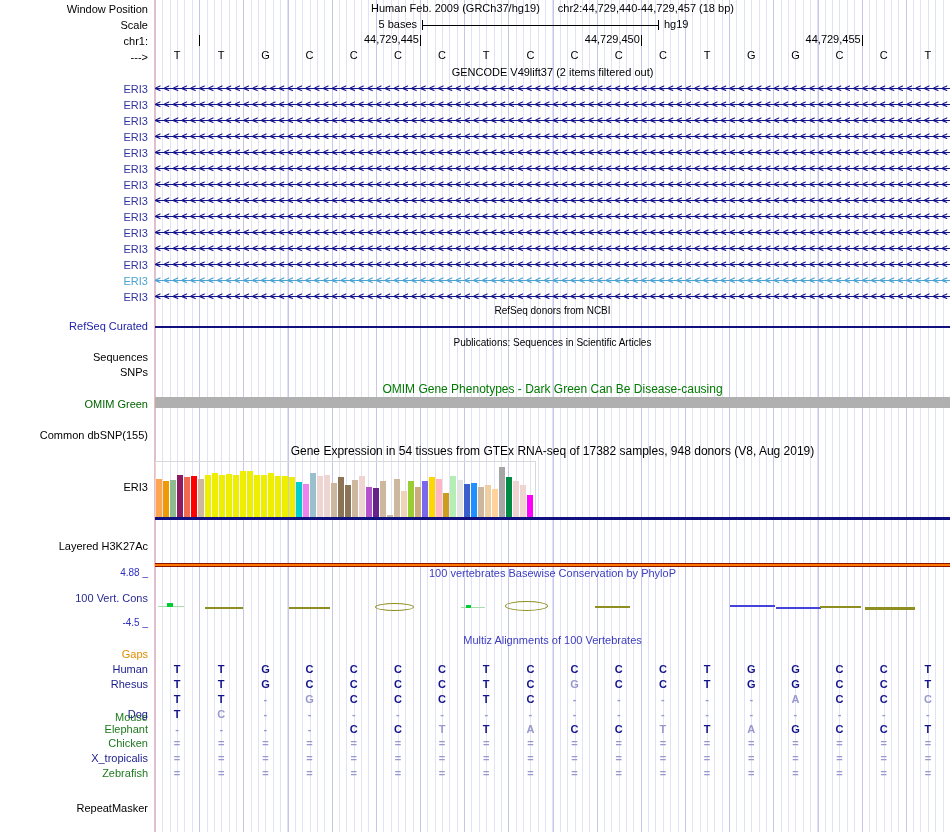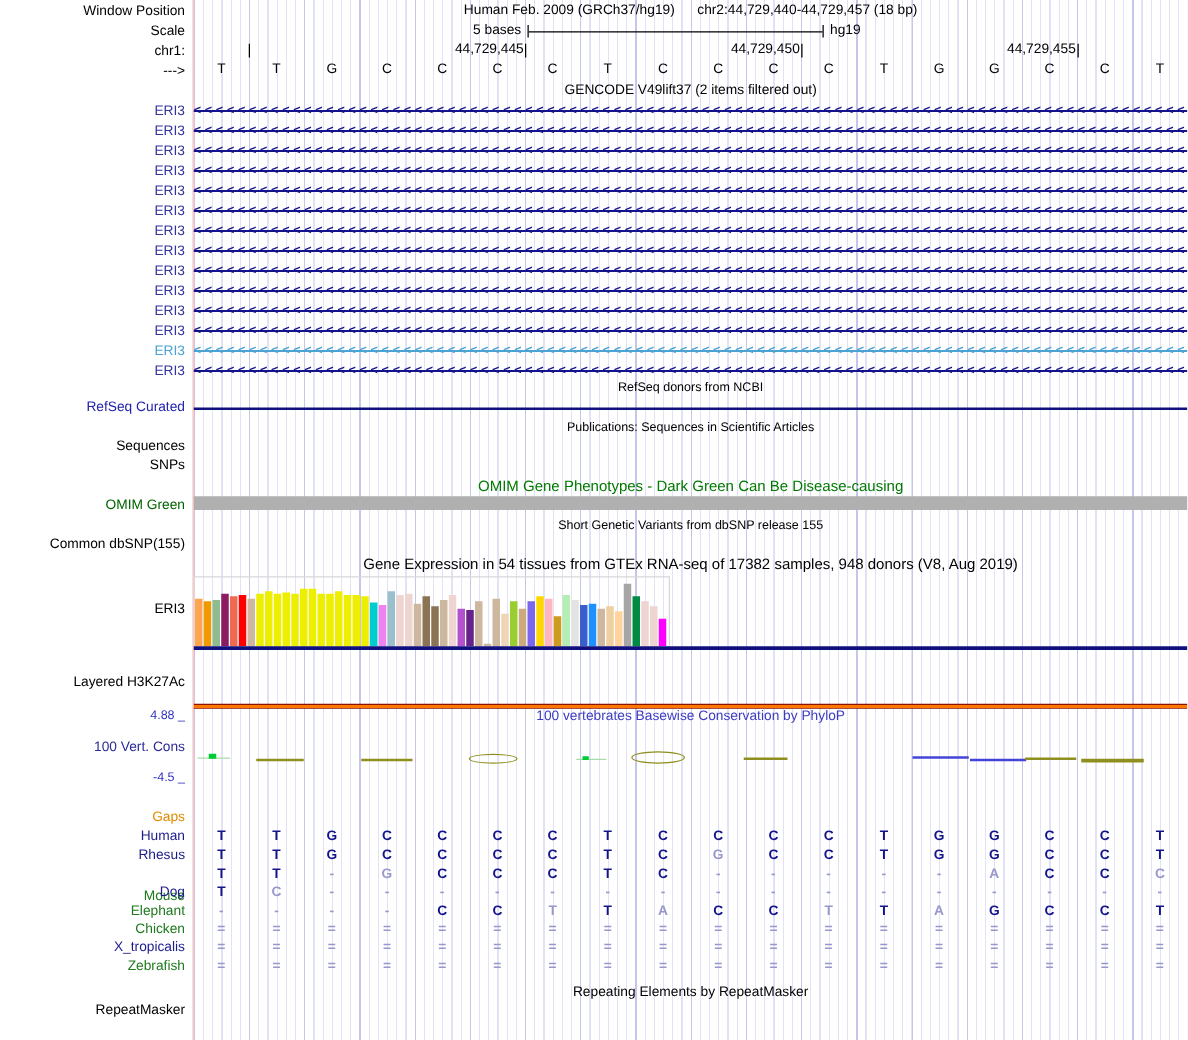--- a/index.html
+++ b/index.html
@@ -145,21 +145,20 @@
   <div class="hline" id="refseq-line" style="top: 326px; height: 2px; background: rgb(16, 16, 126);"></div>
 
   <div class="title t10" style="top:337px">Publications: Sequences in Scientific Articles</div>
   <div class="gl" style="top:351px">Sequences</div>
   <div class="gl" style="top:366px">SNPs</div>
 
   <div class="title t12" style="top: 382px; color: rgb(0, 122, 0);" id="omim-title">OMIM Gene Phenotypes - Dark Green Can Be Disease-causing</div>
   <div class="hline" id="omim-bar" style="top: 397px; height: 11px; background: rgb(176, 176, 176);"></div>
   <div class="gl" style="top: 398px; color: rgb(0, 100, 0);" id="omim-label">OMIM Green</div>
 
-  <div class="title t10" style="top:415px">Short Genetic Variants from dbSNP release 155</div>
   <div class="gl" style="top:429px">Common dbSNP(155)</div>
 
   <div class="title t12" style="top:444px">Gene Expression in 54 tissues from GTEx RNA-seq of 17382 samples, 948 donors (V8, Aug 2019)</div>
   <div style="position:absolute;left:155px;top:461px;width:379px;height:56px;border:1px solid #D8D8D8;border-bottom:none"></div>
   <div id="gtexbars">
       <div class="bar" style="left: 156px; top: 479px; height: 38px; background: rgb(255, 165, 79);"></div>
       <div class="bar" style="left: 163px; top: 481px; height: 36px; background: rgb(238, 154, 0);"></div>
       <div class="bar" style="left: 170px; top: 480px; height: 37px; background: rgb(143, 188, 143);"></div>
       <div class="bar" style="left: 177px; top: 475px; height: 42px; background: rgb(139, 28, 98);"></div>
       <div class="bar" style="left: 184px; top: 477px; height: 40px; background: rgb(238, 106, 80);"></div>
@@ -232,20 +231,21 @@
       <div class="wseg" style="left: 466px; top: 605px; width: 5px; height: 3px; background: rgb(0, 204, 51);"></div>
       <div class="wseg" style="left: 505px; top: 601px; width: 41px; height: 8px; border: 1.5px solid rgb(143, 143, 31); border-radius: 50%;"></div>
       <div class="wseg" style="left: 595px; top: 606px; width: 35px; height: 2px; background: rgb(143, 143, 31);"></div>
       <div class="wseg" style="left: 730px; top: 605px; width: 45px; height: 2px; background: rgb(68, 68, 216);"></div>
       <div class="wseg" style="left: 776px; top: 607px; width: 45px; height: 2px; background: rgb(68, 68, 216);"></div>
       <div class="wseg" style="left: 820px; top: 606px; width: 41px; height: 2px; background: rgb(143, 143, 31);"></div>
       <div class="wseg" style="left: 865px; top: 607px; width: 50px; height: 3px; background: rgb(143, 143, 31);"></div>
     </div>
   <div class="gl t10" style="top: 617px; color: rgb(48, 48, 192);" id="phylop-min">-4.5 _</div>
 
+  <div class="title t11" style="top: 634px; color: rgb(60, 60, 192);" id="multiz-title">Multiz Alignments of 100 Vertebrates</div>
   <div id="multiz">
       <div class="gl" style="top: 648px; color: rgb(224, 140, 0);">Gaps</div>
       <div style="position: absolute; left: 155px; top: 648px; width: 795px; height: 14px;"></div>
       <div class="gl" style="top: 663px; color: rgb(28, 28, 140);">Human</div>
       <div style="position: absolute; left: 155px; top: 663px; width: 795px; height: 14px;">
         <div class="cell" style="left: 0px; width: 44.1667px; color: rgb(19, 19, 139);">T</div>
         <div class="cell" style="left: 44.1667px; width: 44.1667px; color: rgb(19, 19, 139);">T</div>
         <div class="cell" style="left: 88.3333px; width: 44.1667px; color: rgb(19, 19, 139);">G</div>
         <div class="cell" style="left: 132.5px; width: 44.1667px; color: rgb(19, 19, 139);">C</div>
         <div class="cell" style="left: 176.667px; width: 44.1667px; color: rgb(19, 19, 139);">C</div>
@@ -405,15 +405,14 @@
         <div class="cell" style="left: 485.833px; width: 44.1667px; color: rgb(152, 152, 204);">=</div>
         <div class="cell" style="left: 530px; width: 44.1667px; color: rgb(152, 152, 204);">=</div>
         <div class="cell" style="left: 574.167px; width: 44.1667px; color: rgb(152, 152, 204);">=</div>
         <div class="cell" style="left: 618.333px; width: 44.1667px; color: rgb(152, 152, 204);">=</div>
         <div class="cell" style="left: 662.5px; width: 44.1667px; color: rgb(152, 152, 204);">=</div>
         <div class="cell" style="left: 706.667px; width: 44.1667px; color: rgb(152, 152, 204);">=</div>
         <div class="cell" style="left: 750.833px; width: 44.1667px; color: rgb(152, 152, 204);">=</div>
       </div>
     </div>
 
-  <div class="title t11" style="top:788px">Repeating Elements by RepeatMasker</div>
   <div class="gl" style="top:802px">RepeatMasker</div>
 </div>
 
 </body></html>

